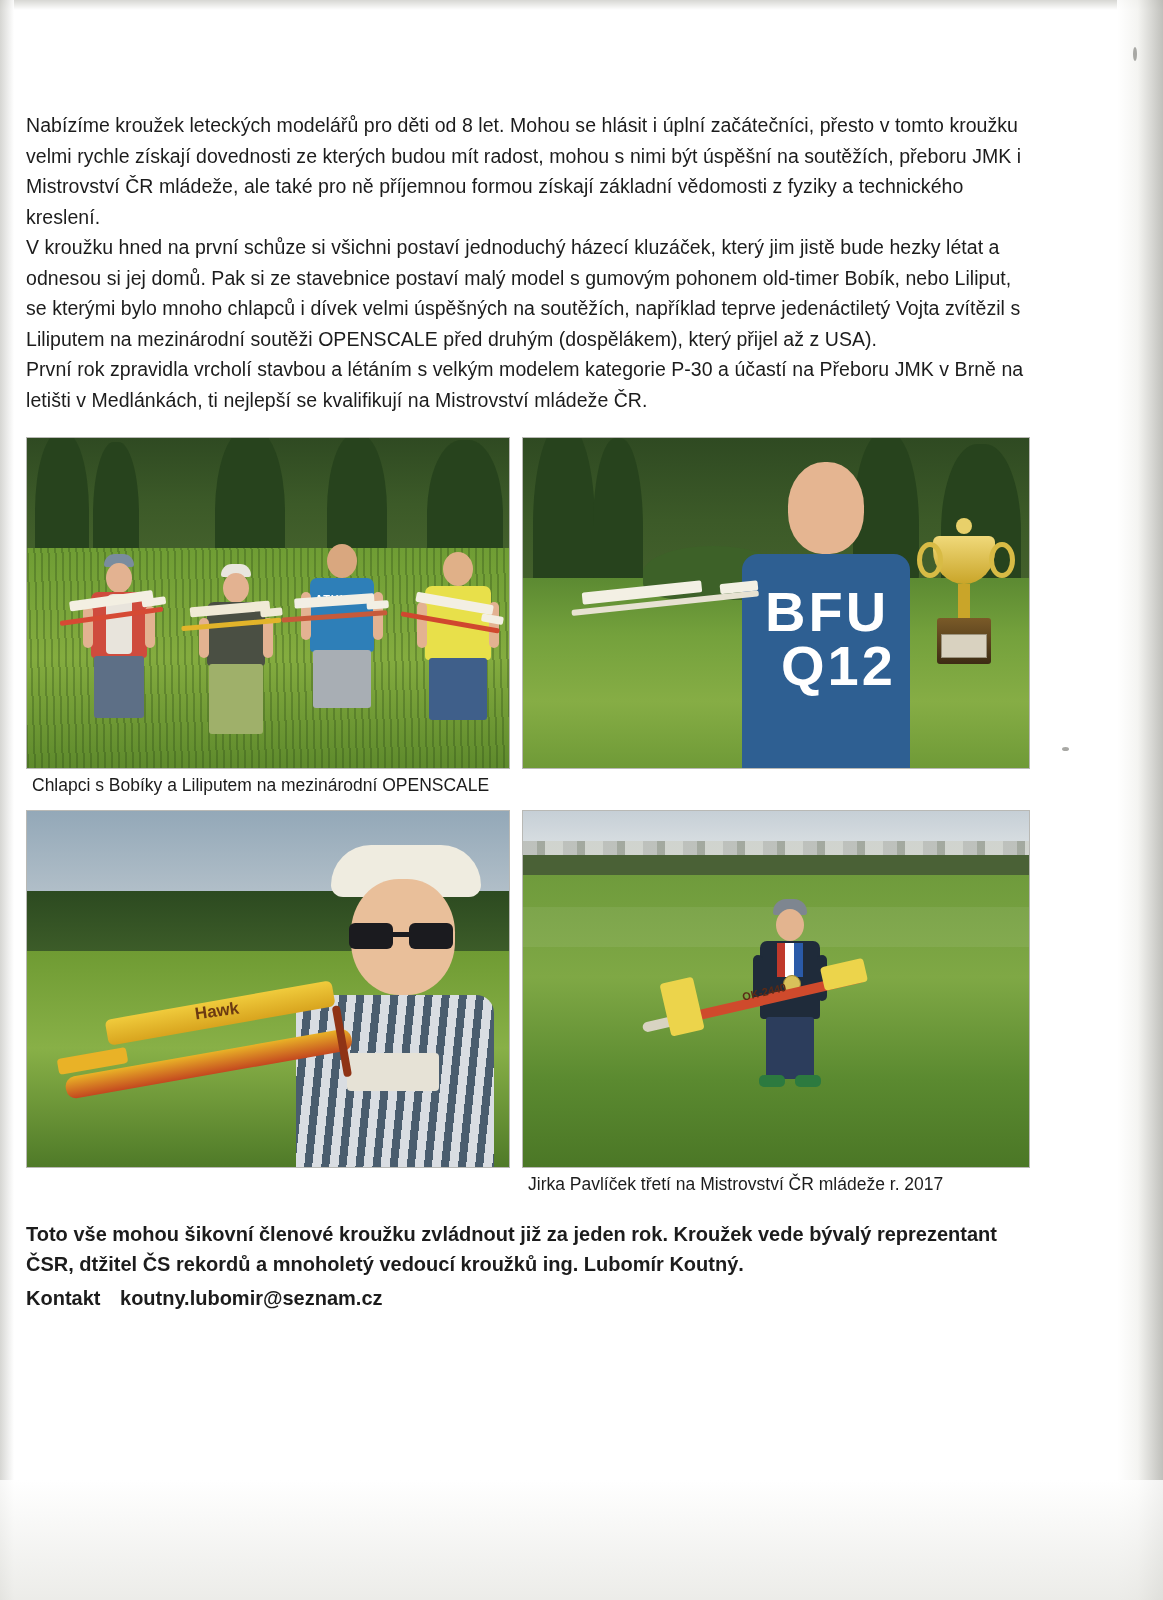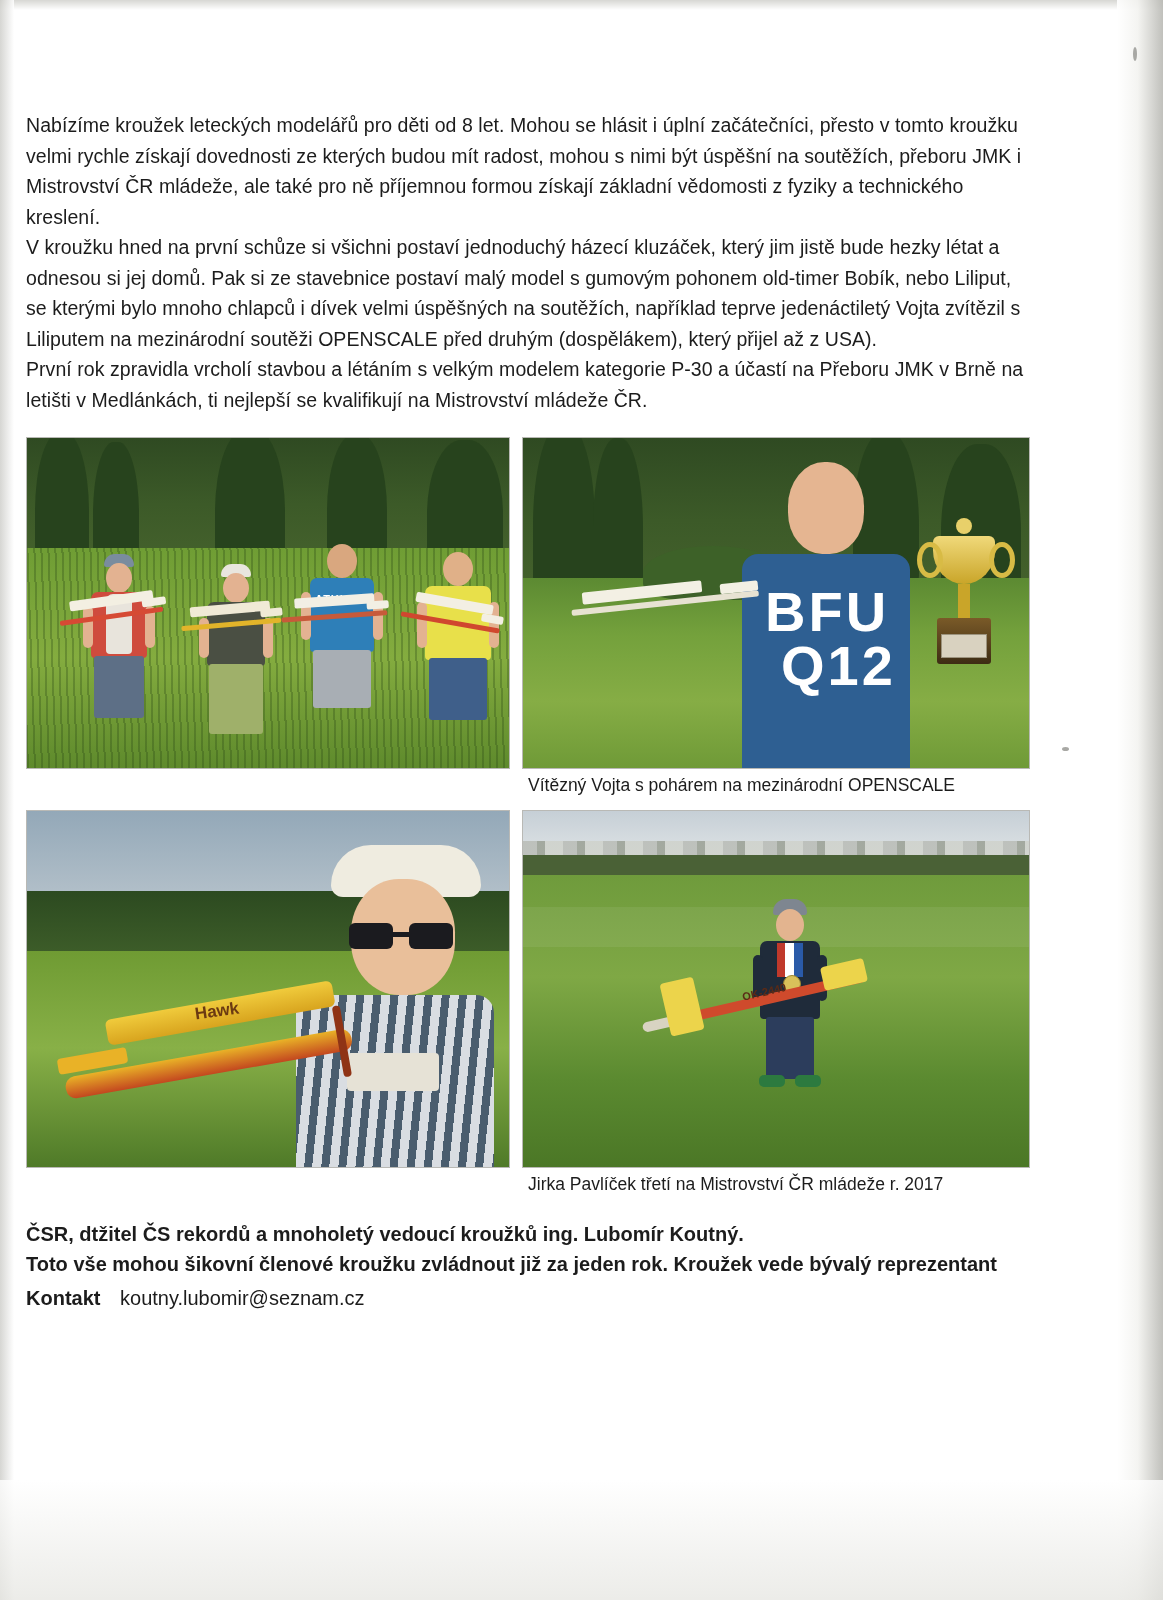--- a/index.html
+++ b/index.html
@@ -192,21 +192,21 @@
   .closing {
     margin-top: 18px;
     font-size: 20px;
     font-weight: bold;
     line-height: 30px;
   }
   .closing .contact-line {
     margin-top: 4px;
   }
   .closing .contact-label { margin-right: 14px; }
-  .closing .contact-mail { font-weight: normal; }
+  .closing .contact-mail { font-weight: bold; }
 </style>
 </head>
 <body>
 
 <div class="page">
 
   <div class="scan-edge-top"></div>
   <div class="scan-edge-left"></div>
   <div class="scan-edge-right"></div>
   <div class="scan-edge-bottom"></div>
@@ -286,20 +286,21 @@
               <div class="arm" style="left:2px;top:52px;height:46px;"></div>
               <div class="arm" style="right:2px;top:52px;height:46px;"></div>
               <div class="legs" style="top:108px;width:58px;height:62px;background:#3f5f8a;"></div>
             </div>
             <div class="plane" style="left:370px;top:150px;width:108px;height:60px;transform:rotate(10deg);">
               <div class="fuse" style="left:4px;top:32px;width:100px;background:#d0472f;"></div>
               <div class="wing" style="left:16px;top:10px;width:78px;background:#f3efe3;"></div>
               <div class="tail" style="left:84px;top:20px;width:22px;background:#f3efe3;"></div>
             </div>
           </div>
+          <div class="caption">Chlapci s Bobíky a Liliputem na mezinárodní OPENSCALE</div>
         </div>
 
         <div class="photo-cell">
           <div class="photo-frame" style="width:506px;height:330px;">
             <div class="sky" style="height:40px;"></div>
             <div class="tree-line" style="top:0;height:150px;"></div>
             <div class="conifer" style="left:10px;top:-14px;width:62px;height:168px;"></div>
             <div class="conifer" style="left:70px;top:0px;width:50px;height:150px;"></div>
             <div class="conifer" style="left:330px;top:-6px;width:66px;height:156px;"></div>
             <div class="conifer" style="left:418px;top:6px;width:80px;height:146px;"></div>
@@ -322,21 +323,20 @@
             <div class="trophy" style="left:386px;top:92px;width:110px;height:210px;">
               <div class="ball" style="top:-12px;"></div>
               <div class="cup" style="left:24px;top:6px;"></div>
               <div class="handle" style="left:8px;top:12px;"></div>
               <div class="handle" style="left:80px;top:12px;"></div>
               <div class="stem" style="top:54px;"></div>
               <div class="base" style="top:88px;"></div>
               <div class="plate" style="left:32px;top:104px;width:44px;height:22px;"></div>
             </div>
           </div>
-          <div class="caption">Vítězný Vojta s pohárem na mezinárodní OPENSCALE</div>
         </div>
       </div>
 
       <div class="photo-row" style="margin-top:8px;">
 
         <div class="photo-cell">
           <div class="photo-frame" style="width:482px;height:356px;">
             <div class="sky" style="height:130px;background:linear-gradient(to bottom,#93a8b8,#c3ccd2);"></div>
             <div class="tree-line" style="top:80px;height:70px;background:linear-gradient(to bottom,#2c4a20,#3f5f2a);"></div>
             <div class="grass" style="top:140px;height:216px;background:linear-gradient(to bottom,#6f9b33,#88b047 45%,#4f7a28 100%);"></div>
@@ -391,22 +391,22 @@
               <div class="tail" style="left:186px;top:30px;width:44px;height:24px;border-radius:4px;background:#ecd44b;"></div>
               <div class="print" style="left:104px;top:36px;font-size:11px;color:#5a2a16;">OK-2440</div>
             </div>
           </div>
           <div class="caption">Jirka Pavlíček třetí na Mistrovství ČR mládeže r. 2017</div>
         </div>
       </div>
     </div>
 
     <div class="closing">
+      <div>Toto vše mohou šikovní členové kroužku zvládnout již za jeden rok. Kroužek vede bývalý reprezentant</div>
       <div>ČSR, dtžitel ČS rekordů a mnoholetý vedoucí kroužků ing. Lubomír Koutný.</div>
-      <div>Toto vše mohou šikovní členové kroužku zvládnout již za jeden rok. Kroužek vede bývalý reprezentant</div>
       <div class="contact-line">
         <span class="contact-label">Kontakt</span>
         <span class="contact-mail">koutny.lubomir@seznam.cz</span>
       </div>
     </div>
 
   </div>
 </div>
 
 </body></html>

